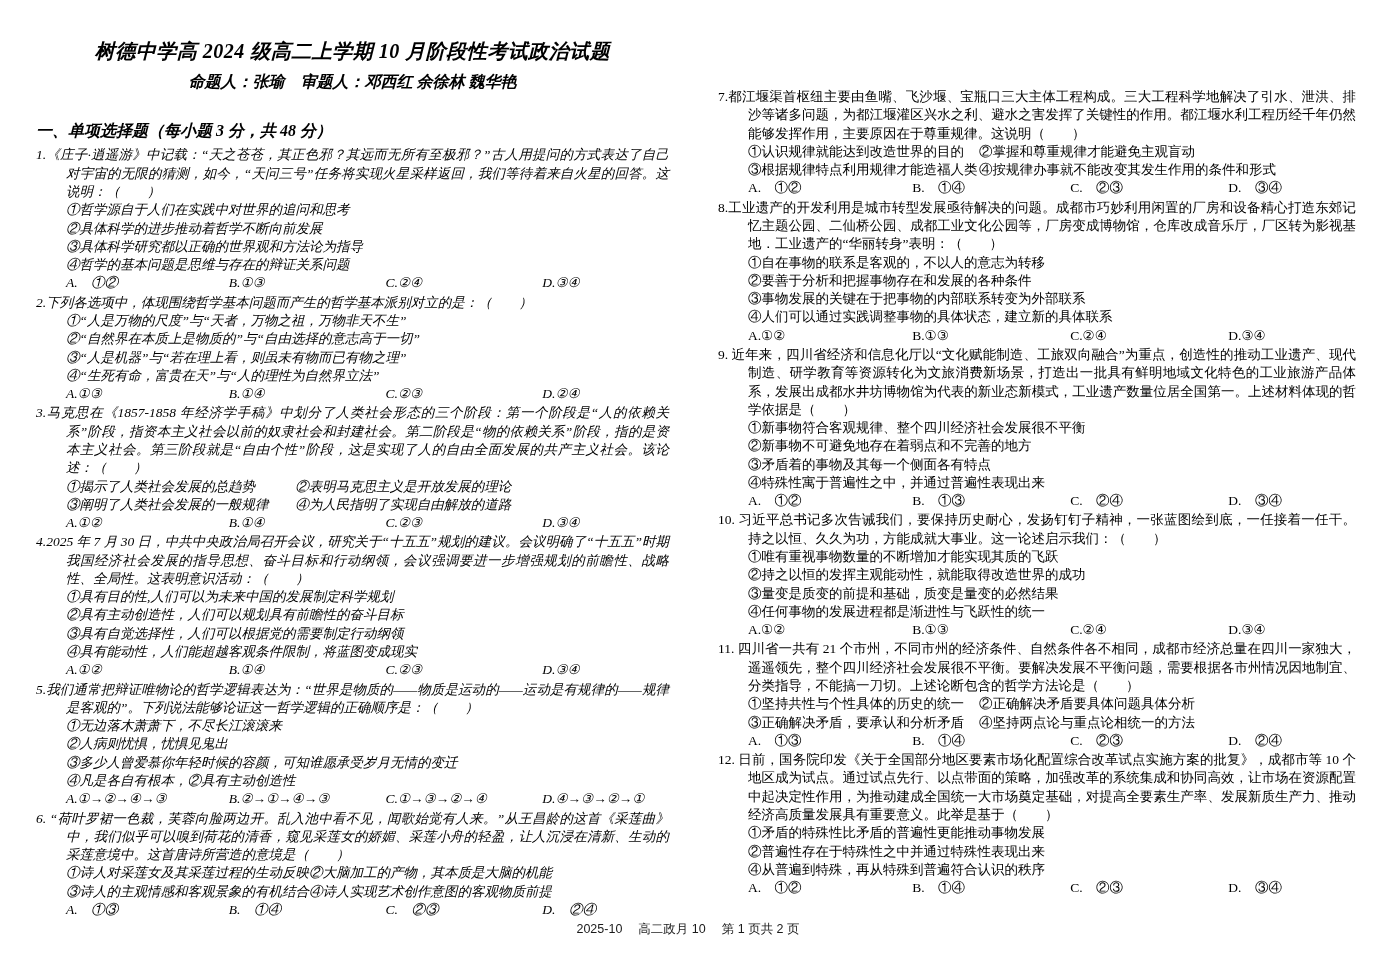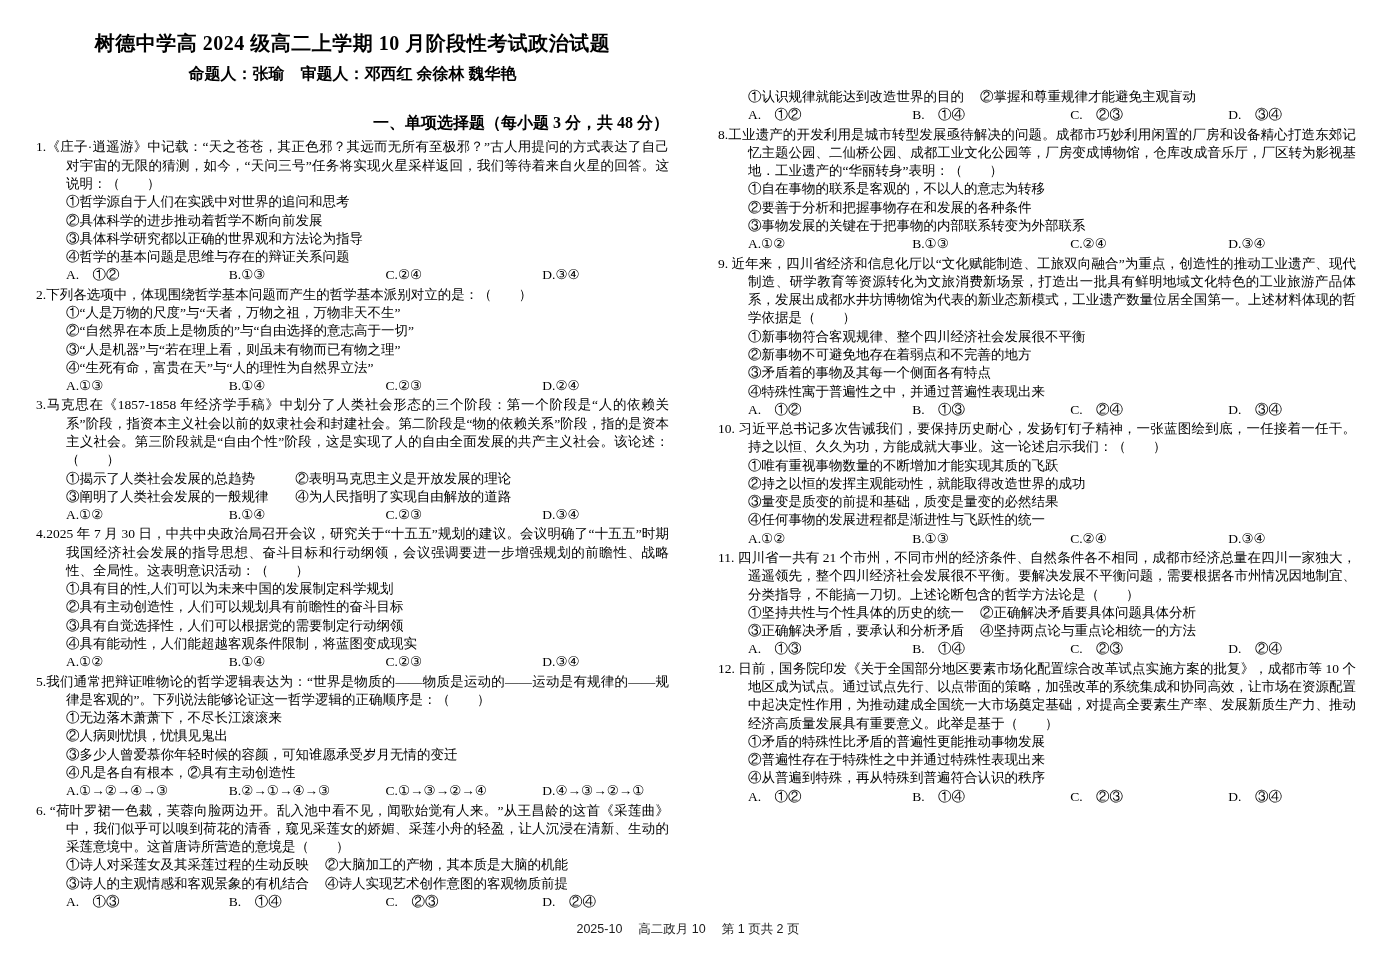--- a/index.html
+++ b/index.html
@@ -3,31 +3,31 @@
 <meta charset="utf-8">
 <style>
   html,body{margin:0;padding:0;}
   body{
     width:1376px;height:972px;position:relative;overflow:hidden;
     background:#ffffff;color:#000;
     font-family:"Liberation Serif","DejaVu Serif",serif;
     font-size:13.5px;line-height:1.355;
   }
   .col{position:absolute;}
-  #left-col{left:36px;top:30px;width:633px;}
+  #left-col{left:36px;top:38px;width:633px;font-style:italic;}
   #right-col{left:718px;top:88px;width:638px;}
   .exam-title{font-size:20px;font-weight:bold;text-align:center;margin:0 0 6px 0;letter-spacing:.5px;}
   .authors{font-size:16px;font-weight:bold;text-align:center;margin:0 0 27px 0;}
-  .section-heading{font-size:16px;font-weight:bold;margin:0 0 5px 0;text-align:right;}
+  .section-heading{font-size:16px;font-weight:bold;margin:0 0 5px 0;text-align:left;}
   .q{position:relative;padding-left:30px;margin:0 0 1px 0;text-align:justify;}
   .stem{text-indent:-30px;}
   .qnum{display:inline;}
   .item{text-align:left;}
   .pair{display:flex;text-align:left;}
-  .pair-first{flex:0 0 auto;min-width:38%;padding-right:16px;box-sizing:border-box;}
+  .pair-first{flex:0 0 auto;min-width:38%;padding-right:0;box-sizing:border-box;}
   .pair-second{flex:0 1 auto;}
   .opts{display:grid;grid-template-columns:27% 26% 26% 21%;text-align:left;}
   .opt{white-space:nowrap;}
   #footer{
     position:absolute;top:921px;left:0;width:100%;
     display:flex;justify-content:center;gap:16px;
     font-family:"Liberation Sans","DejaVu Sans",sans-serif;
     font-size:12.5px;color:#1a1a1a;
   }
 </style>
@@ -123,36 +123,42 @@
           <span class="opt">B.　①④</span>
           <span class="opt">C.　②③</span>
           <span class="opt">D.　②④</span>
         </div>
       </div>
     </div>
 </div>
 
 <div id="right-col" class="col">
     <div class="q">
+      <div class="stem"><span class="qnum">7.</span><span>都江堰渠首枢纽主要由鱼嘴、飞沙堰、宝瓶口三大主体工程构成。三大工程科学地解决了引水、泄洪、排沙等诸多问题，为都江堰灌区兴水之利、避水之害发挥了关键性的作用。都江堰水利工程历经千年仍然能够发挥作用，主要原因在于尊重规律。这说明（　　）</span></div>
       <div class="pair">
         <span class="pair-first">①认识规律就能达到改造世界的目的</span>
         <span class="pair-second">②掌握和尊重规律才能避免主观盲动</span>
+      </div>
+      <div class="pair">
+        <span class="pair-first">③根据规律特点利用规律才能造福人类</span>
+        <span class="pair-second">④按规律办事就不能改变其发生作用的条件和形式</span>
       </div>
       <div class="opts">
         <span class="opt">A.　①②</span>
         <span class="opt">B.　①④</span>
         <span class="opt">C.　②③</span>
         <span class="opt">D.　③④</span>
       </div>
     </div>
     <div class="q">
       <div class="stem"><span class="qnum">8.</span><span>工业遗产的开发利用是城市转型发展亟待解决的问题。成都市巧妙利用闲置的厂房和设备精心打造东郊记忆主题公园、二仙桥公园、成都工业文化公园等，厂房变成博物馆，仓库改成音乐厅，厂区转为影视基地．工业遗产的“华丽转身”表明：（　　）</span></div>
       <div class="item">①自在事物的联系是客观的，不以人的意志为转移</div>
       <div class="item">②要善于分析和把握事物存在和发展的各种条件</div>
       <div class="item">③事物发展的关键在于把事物的内部联系转变为外部联系</div>
+      <div class="item">④人们可以通过实践调整事物的具体状态，建立新的具体联系</div>
       <div class="opts">
         <span class="opt">A.①②</span>
         <span class="opt">B.①③</span>
         <span class="opt">C.②④</span>
         <span class="opt">D.③④</span>
       </div>
     </div>
     <div class="q">
       <div class="stem"><span class="qnum">9.</span><span> 近年来，四川省经济和信息化厅以“文化赋能制造、工旅双向融合”为重点，创造性的推动工业遗产、现代制造、研学教育等资源转化为文旅消费新场景，打造出一批具有鲜明地域文化特色的工业旅游产品体系，发展出成都水井坊博物馆为代表的新业态新模式，工业遗产数量位居全国第一。上述材料体现的哲学依据是（　　）</span></div>
       <div class="item">①新事物符合客观规律、整个四川经济社会发展很不平衡</div>

